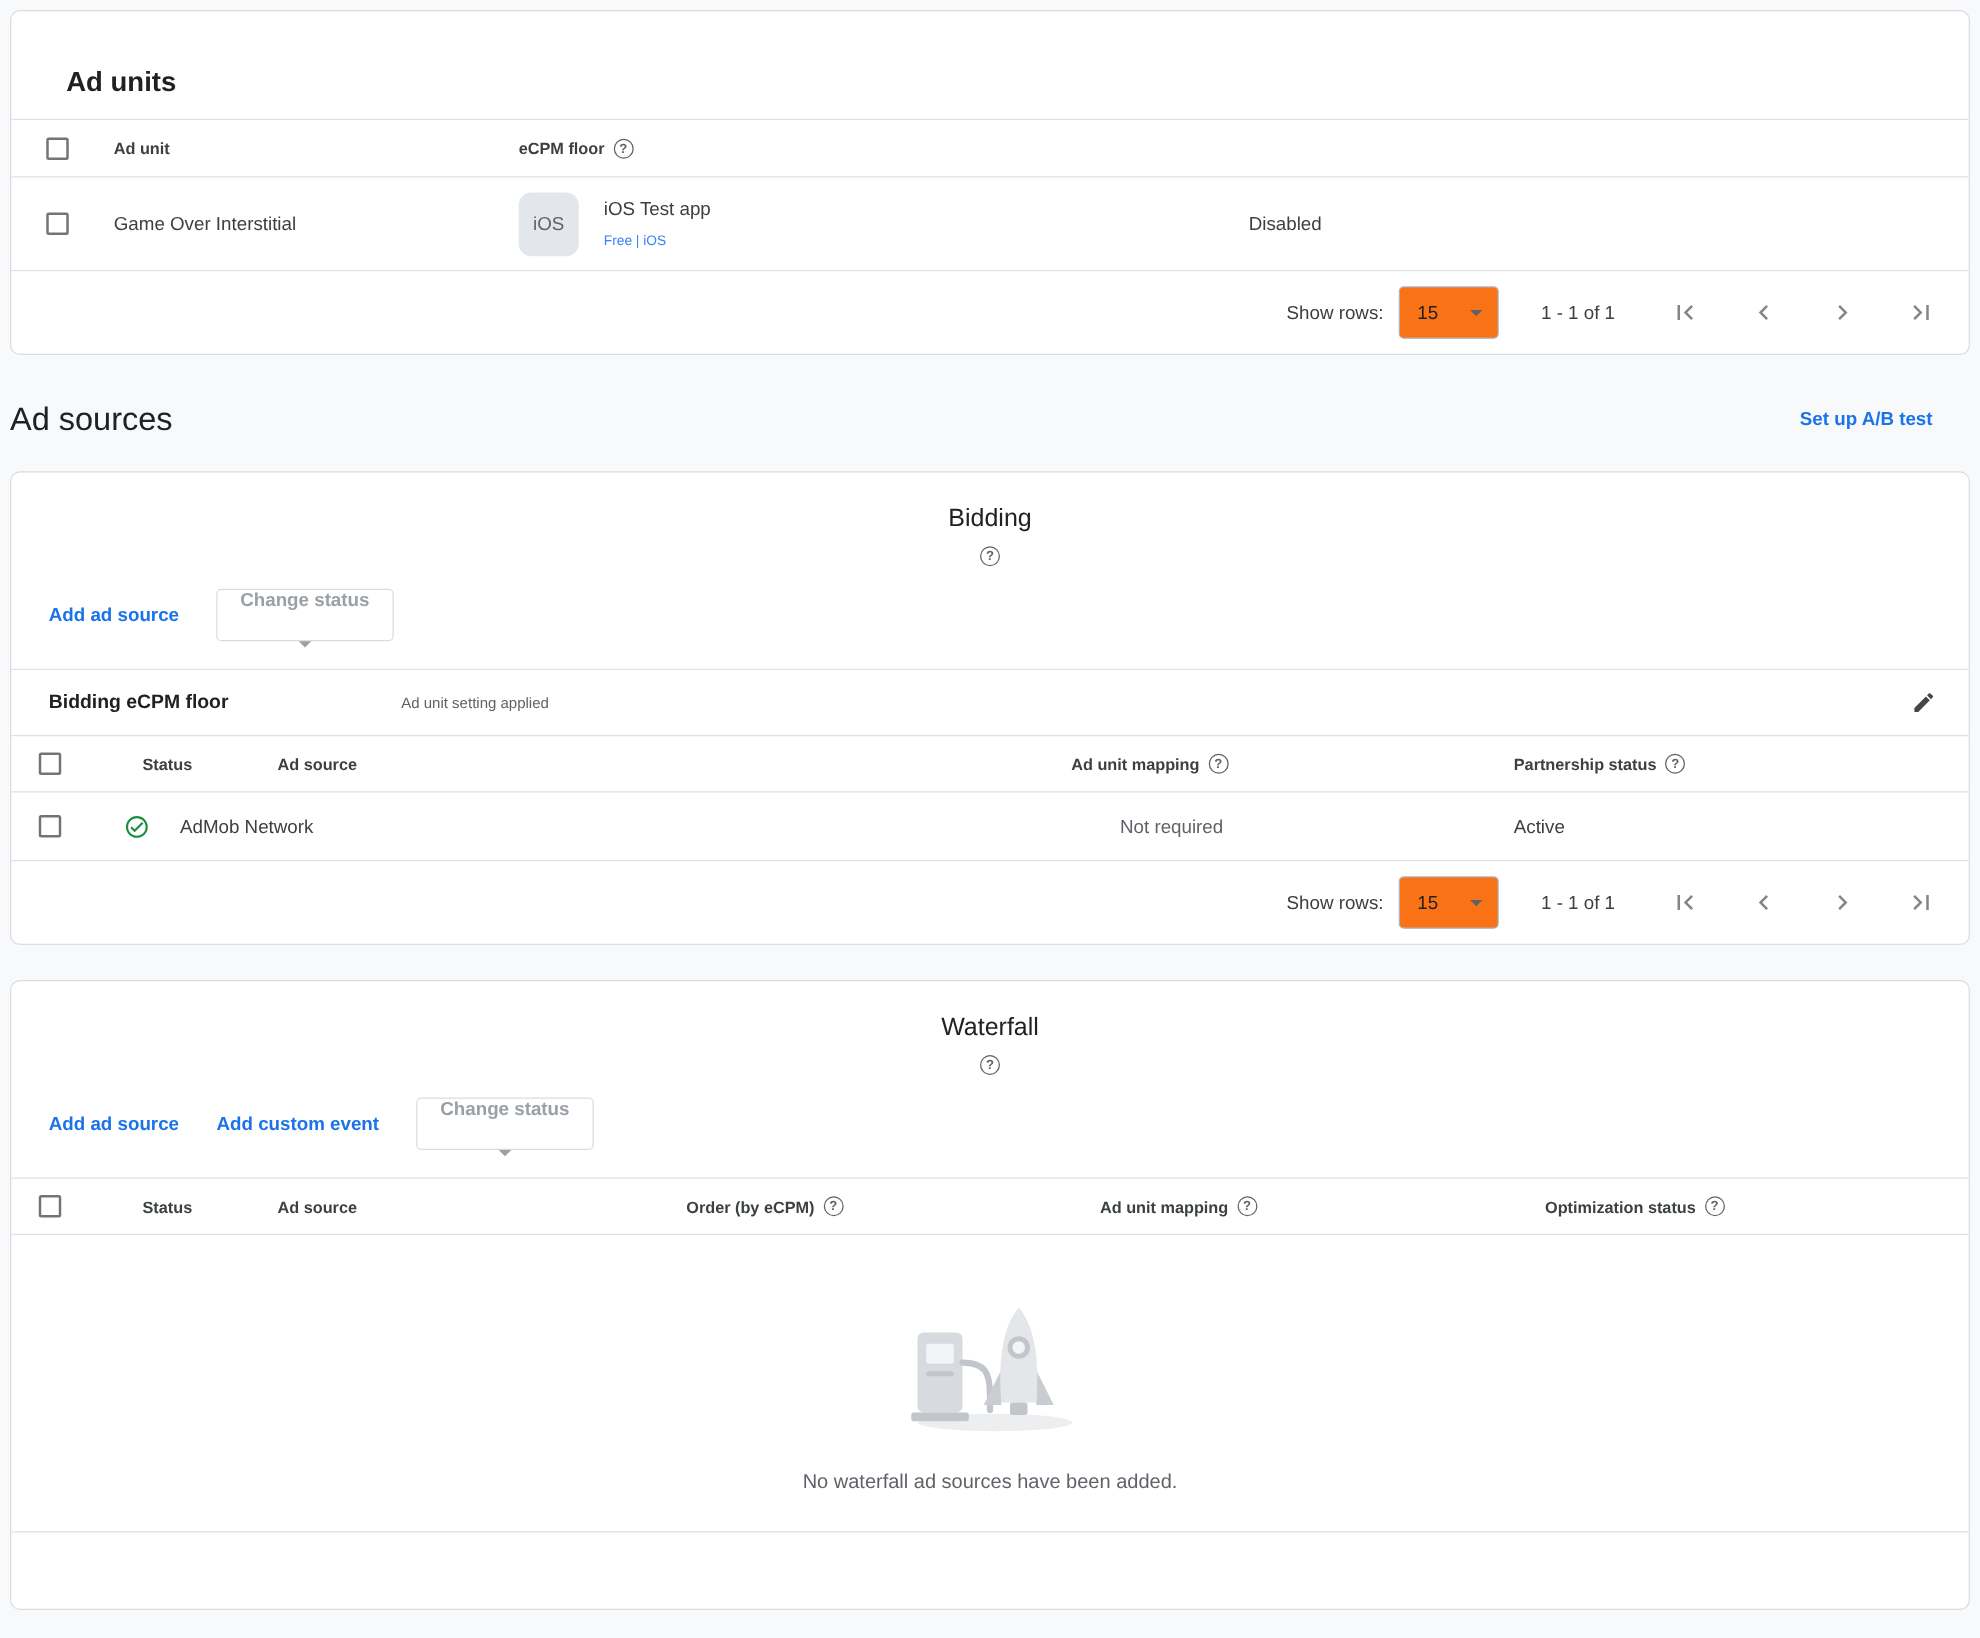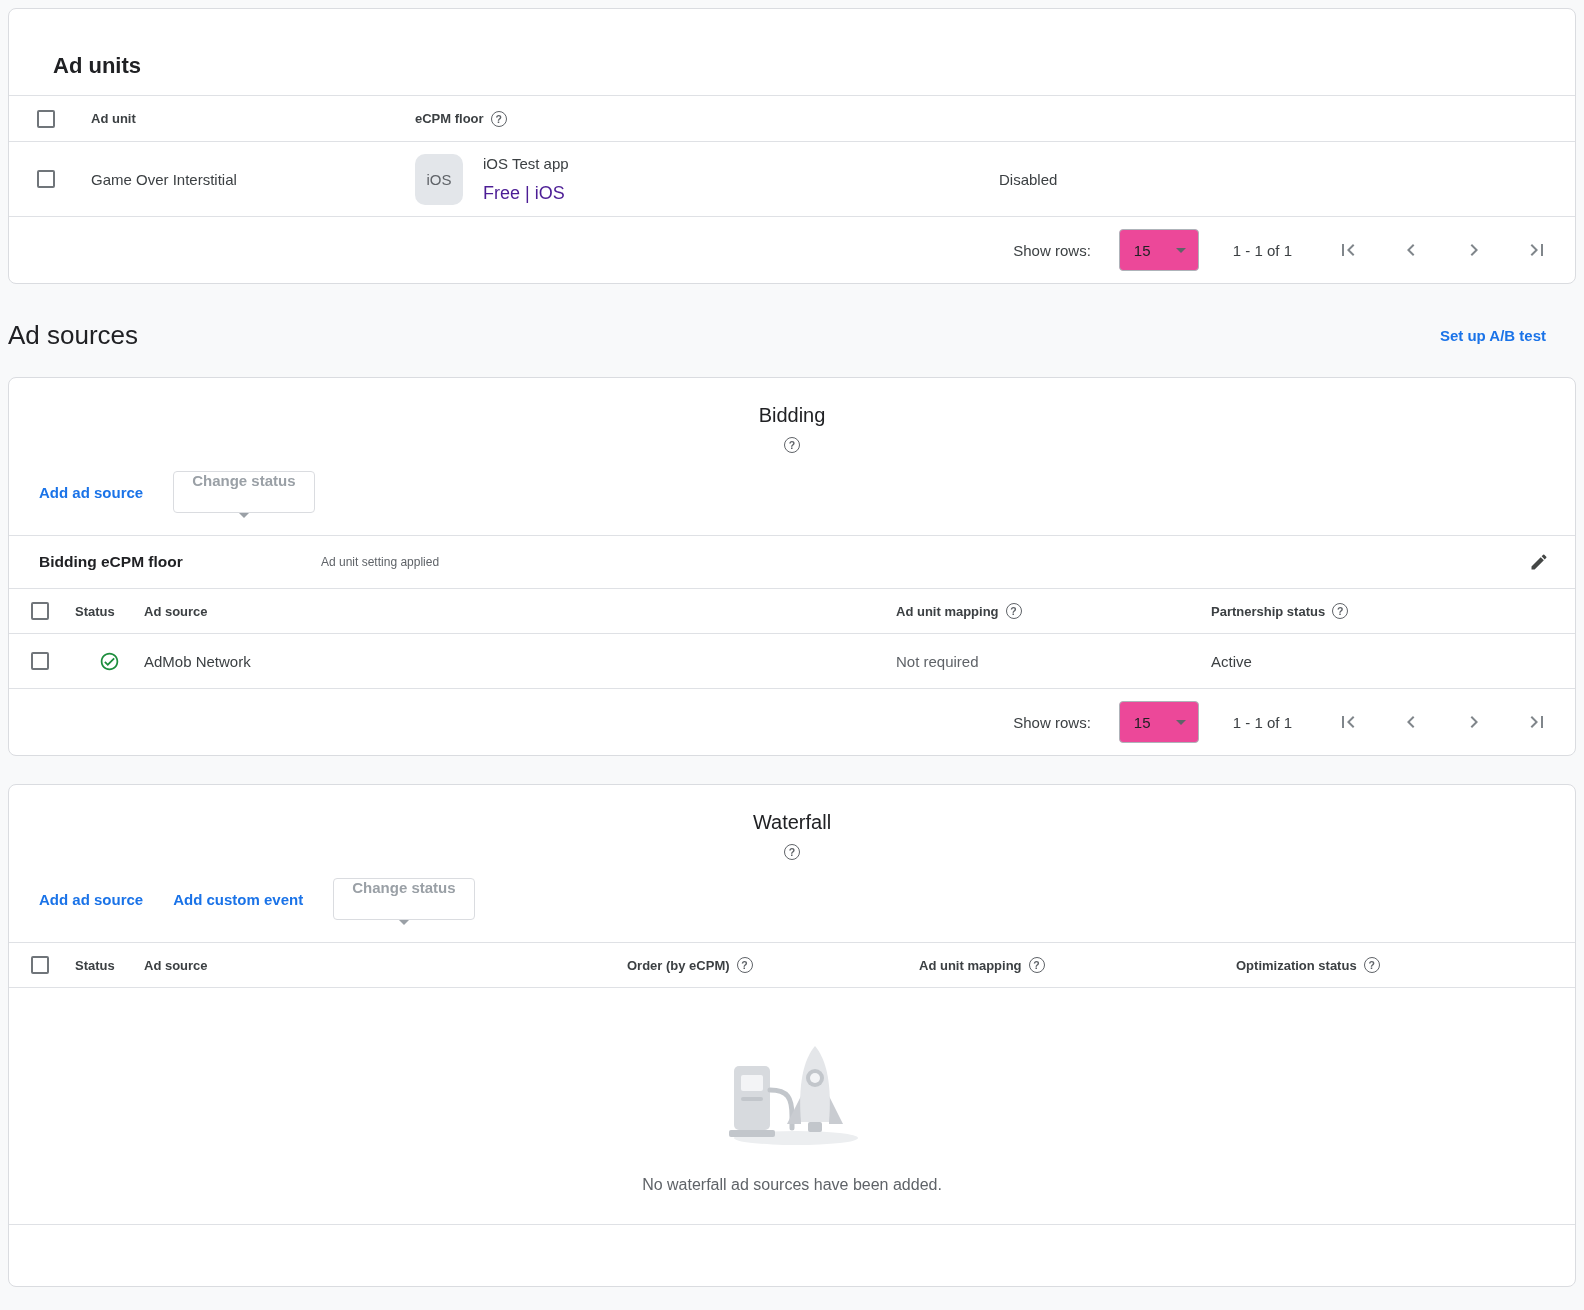--- a/index.html
+++ b/index.html
@@ -86,32 +86,32 @@
   
   .pager {
     display: flex;
     align-items: center;
     justify-content: flex-end;
     height: 66px;
     padding-right: 26px;
   }
   .pager-label { font-size: 15px; color: #3c4043; }
   .rows-select {
-    margin-left: 28px;
+    margin-left: 12px;
     width: 80px; height: 42px;
     border: 1px solid #aeb3b9;
     border-radius: 4px;
     display: flex;
     align-items: center;
     justify-content: space-between;
     padding: 0 12px 0 14px;
     font-size: 15px;
     color: #202124;
     cursor: pointer;
-    background: #ec4899;
+    background: #f97316;
   }
   .rows-select .caret-down { border-top-color: #5f6368; }
   .pager-range { margin-left: 34px; font-size: 15px; color: #3c4043; }
   .pager-arrows { margin-left: 44px; display: flex; gap: 39px; align-items: center; }
   .icon-btn { background: none; border: none; padding: 0; cursor: pointer; display: inline-flex; }
   .icon-btn svg { fill: #80868b; }
 
   
   .card-head1 { padding: 28px 28px 0; }
   .title-lg { font-size: 22px; font-weight: bold; margin: 16px; color: #202124; }
@@ -129,21 +129,21 @@
   .app-icon {
     width: 48px; height: 51px;
     border-radius: 10px;
     background: #e3e6ea;
     color: #5f6368;
     font-weight: normal;
     font-size: 15px;
     display: flex; align-items: center; justify-content: center;
   }
   .app-name { font-size: 15px; color: #3c4043; }
-  .app-meta { font-size: 18px; color: #4c1d95; margin-top: 11px; }
+  .app-meta { font-size: 11px; color: #3b82f6; margin-top: 11px; }
 
   
   .section-header {
     display: flex;
     justify-content: space-between;
     align-items: center;
     margin: 36px 30px 26px 0;
   }
   .section-header h2 { font-size: 26px; font-weight: normal; margin: 0; color: #202124; }
 
@@ -167,21 +167,21 @@
   .bid-row {
     display: grid;
     grid-template-columns: 66px 69px 1fr 315px 364px;
     align-items: center;
   }
   .wf-row {
     display: grid;
     grid-template-columns: 66px 69px 1fr 292px 317px 339px;
     align-items: center;
   }
-  .tbl-head { height: 46px; border-top: 1px solid #dfe1e5; border-bottom: 1px solid #dfe1e5; }
+  .tbl-head { height: 46px; border-top: 1px solid #dfe1e5; border-bottom: 1px solid #dfe1e5; gap: 39px; }
   .tbl-data { height: 55px; border-bottom: 1px solid #dfe1e5; }
   .cb-cell2 { padding-left: 22px; display: flex; align-items: center; }
   .status-cell { display: flex; align-items: center; justify-content: flex-start; padding-left: 24px; }
 
   
   .empty-state {
     text-align: center;
     padding: 36px 0 30px;
   }
   .empty-caption { font-size: 16px; color: #5f6368; margin-top: 22px; }

